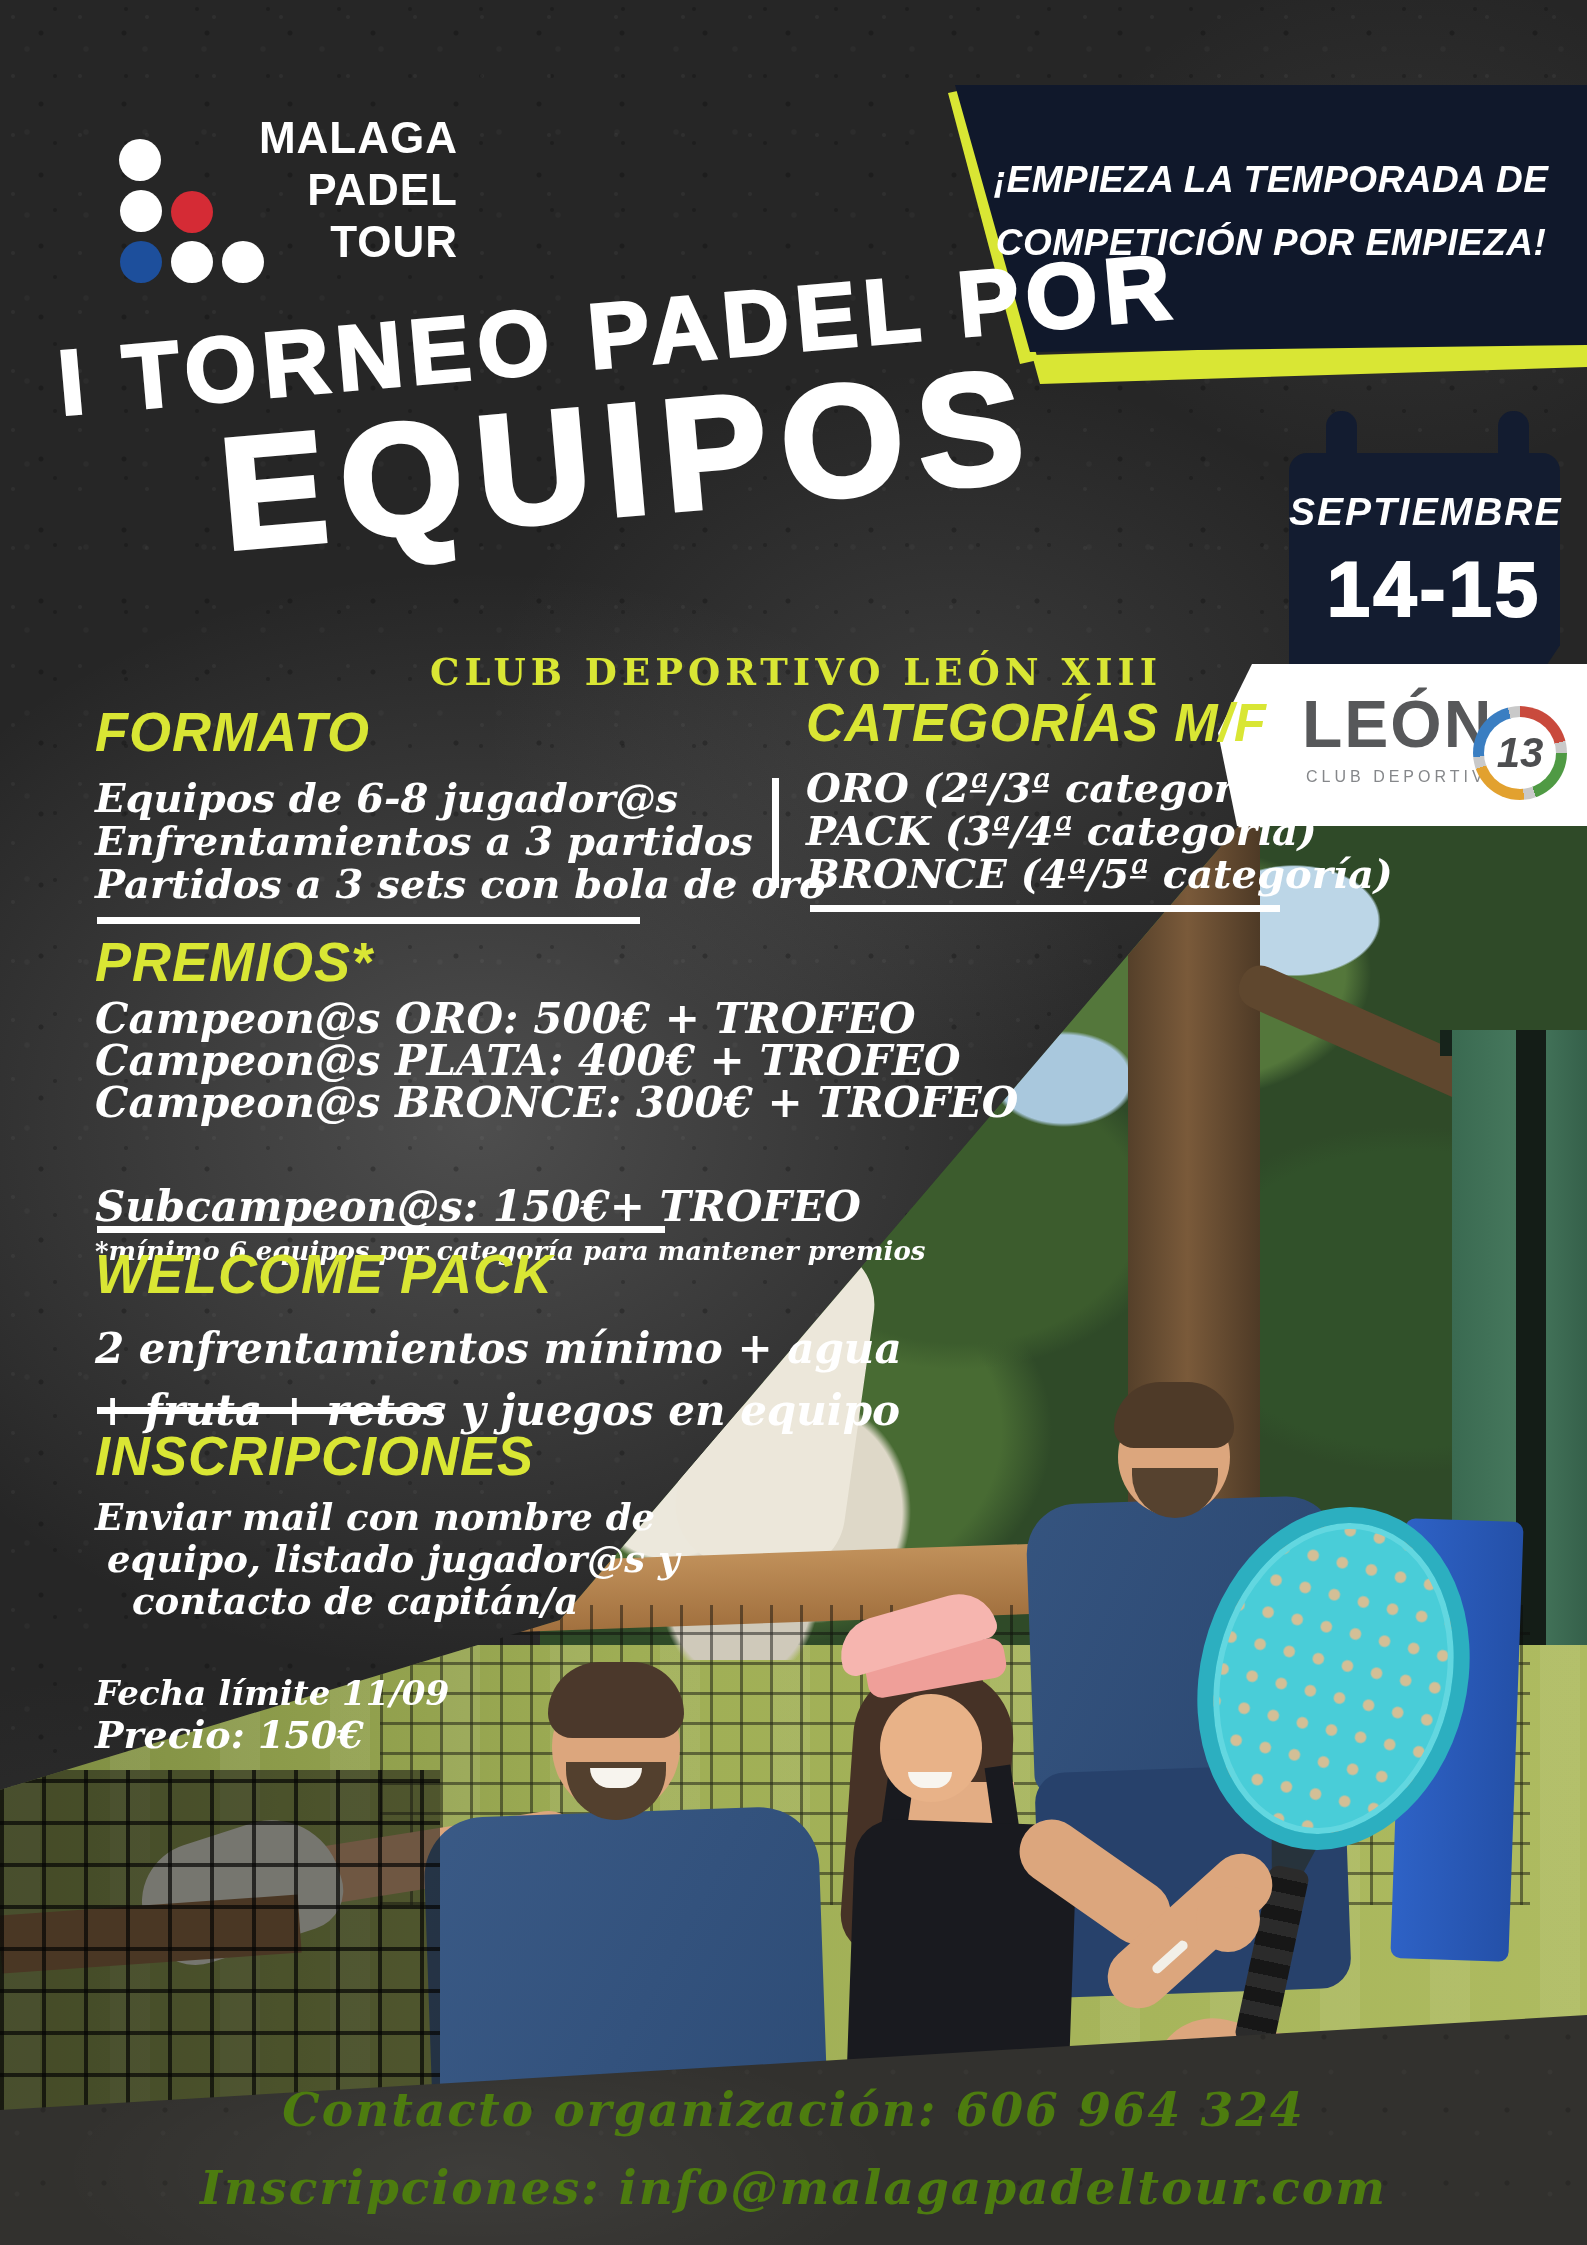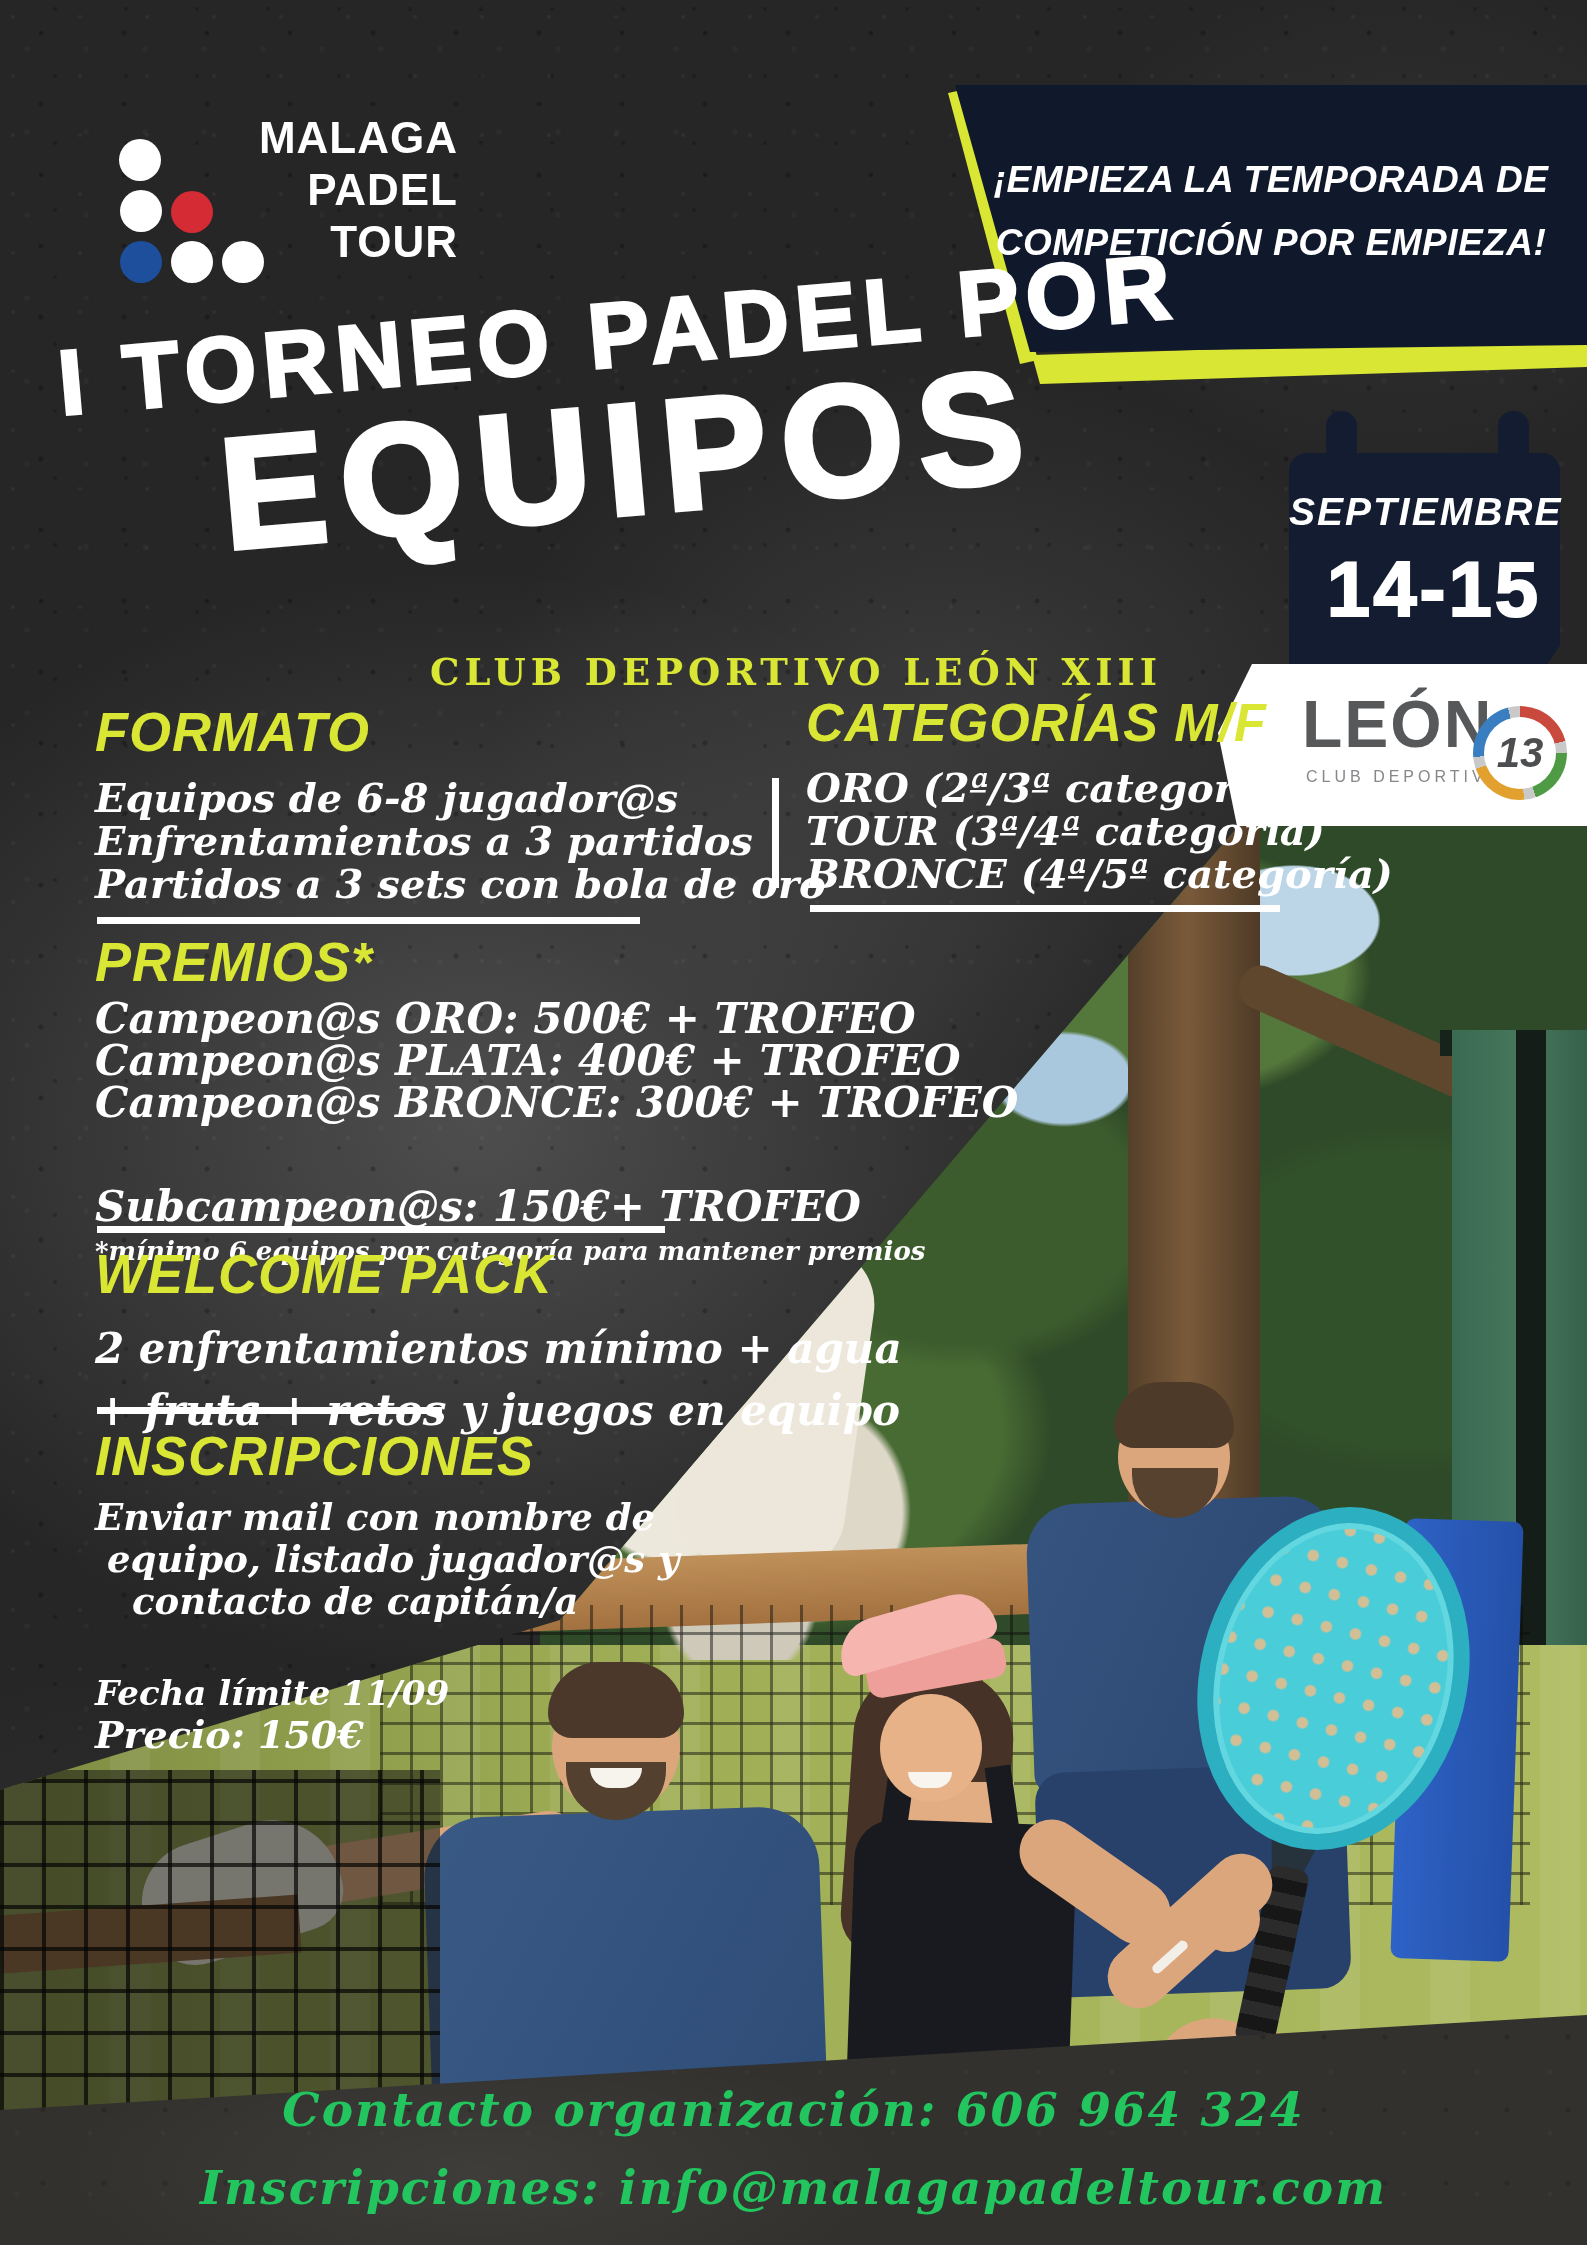--- a/index.html
+++ b/index.html
@@ -87,21 +87,21 @@
       background:radial-gradient(circle at 8px 10px, #d3bf96 5px, transparent 6.5px) 0 0/30px 33px, #49cdd8;
       border:16px solid #2cafc0;box-shadow:inset 0 0 0 6px #62d7e0;}
   .racket-throat{left:1262px;top:1808px;width:64px;height:70px;background:#27333c;clip-path:polygon(0 0,100% 0,72% 100%,28% 100%);transform:rotate(14deg);}
   .racket-handle{left:1252px;top:1866px;width:40px;height:180px;background:repeating-linear-gradient(0deg,#2b2b2b 0 14px,#171717 14px 28px);border-radius:10px;transform:rotate(12deg);}
   
   .footer{left:0;top:2000px;width:1587px;height:245px;clip-path:polygon(0 110px,1587px 15px,1587px 245px,0 245px);background:
       radial-gradient(ellipse 600px 200px at 30% 70%, rgba(255,255,255,.06), transparent 70%),#32312e;}
   .footer::after{content:"";position:absolute;inset:0;opacity:.5;background-image:
       radial-gradient(circle at 17px 11px, rgba(255,255,255,.06) 2px, transparent 3px),
       radial-gradient(circle at 43px 37px, rgba(0,0,0,.3) 2px, transparent 3px);background-size:73px 61px,61px 73px;}
-  .footer-line{left:0;width:1587px;text-align:center;color:#22c55e;font-family:"DejaVu Serif",serif;font-style:italic;font-weight:bold;font-size:47px;letter-spacing:2px;}
+  .footer-line{left:0;width:1587px;text-align:center;color:#4d7c0f;font-family:"DejaVu Serif",serif;font-style:italic;font-weight:bold;font-size:47px;letter-spacing:2px;}
   
   .dot{border-radius:50%;width:42px;height:42px;}
   .logo-text{left:252px;top:112px;width:206px;text-align:right;color:#fff;font-weight:bold;font-size:44px;line-height:52px;letter-spacing:1px;}
   
   .banner-text{left:955px;top:148px;width:632px;text-align:center;color:#fff;font-style:italic;font-weight:bold;font-size:37px;line-height:63px;letter-spacing:.5px;}
   
   .title-wrap{left:10px;top:282px;width:1230px;text-align:center;transform:rotate(-5deg);color:#fff;}
   .title-l1{font-size:92px;font-weight:bold;letter-spacing:7px;-webkit-text-stroke:3px #fff;white-space:nowrap;}
   .title-l2{font-size:158px;font-weight:bold;letter-spacing:14px;-webkit-text-stroke:5px #fff;margin-top:-18px;white-space:nowrap;}
   .subtitle{left:430px;top:650px;width:730px;text-align:center;color:#d9e634;font-family:"DejaVu Serif",serif;font-weight:bold;font-size:37px;letter-spacing:5px;white-space:nowrap;}
@@ -242,21 +242,21 @@
     <h3>FORMATO</h3>
     <p>Equipos de 6-8 jugador@s</p>
     <p>Enfrentamientos a 3 partidos</p>
     <p>Partidos a 3 sets con bola de oro</p>
   </div>
   <div class="abs hr" style="left:97px;top:917px;width:543px;"></div>
 
   <div class="abs sec body40" style="left:806px;top:692px;">
     <h3 style="font-size:52px;">CATEGORÍAS M/F</h3>
     <p>ORO  (2ª/3ª  categoría)</p>
-    <p>TOUR (3ª/4ª categoría)</p>
+    <p>PACK (3ª/4ª categoría)</p>
     <p>BRONCE (4ª/5ª categoría)</p>
   </div>
   <div class="abs vr" style="left:772px;top:778px;height:110px;"></div>
   <div class="abs hr" style="left:810px;top:905px;width:470px;"></div>
 
   <div class="abs sec body42" style="left:95px;top:930px;">
     <h3 style="margin-bottom:6px;">PREMIOS*</h3>
     <p>Campeon@s ORO: 500€ + TROFEO</p>
     <p>Campeon@s PLATA: 400€ + TROFEO</p>
     <p>Campeon@s BRONCE: 300€ + TROFEO</p>

